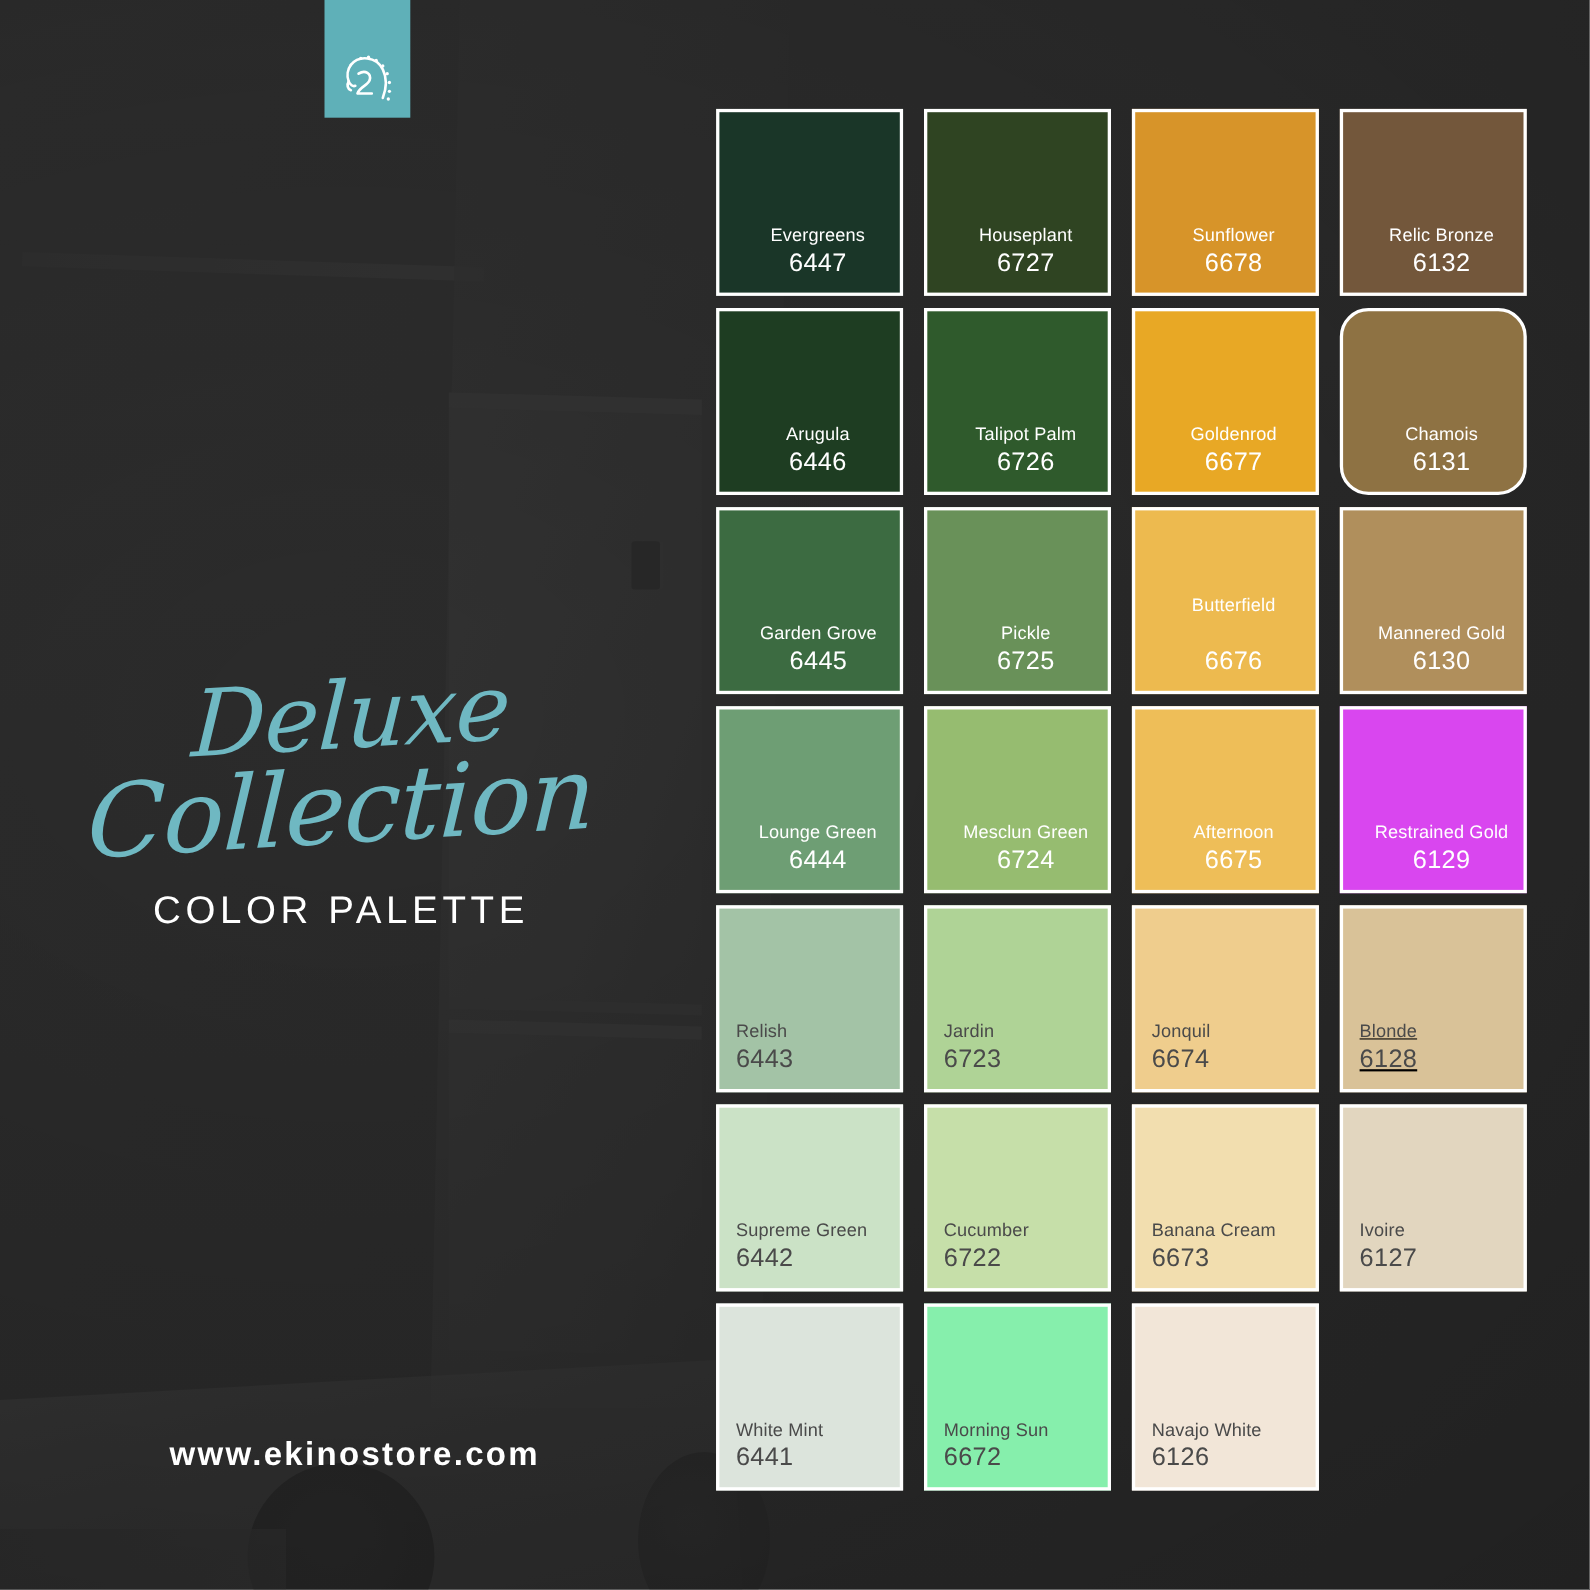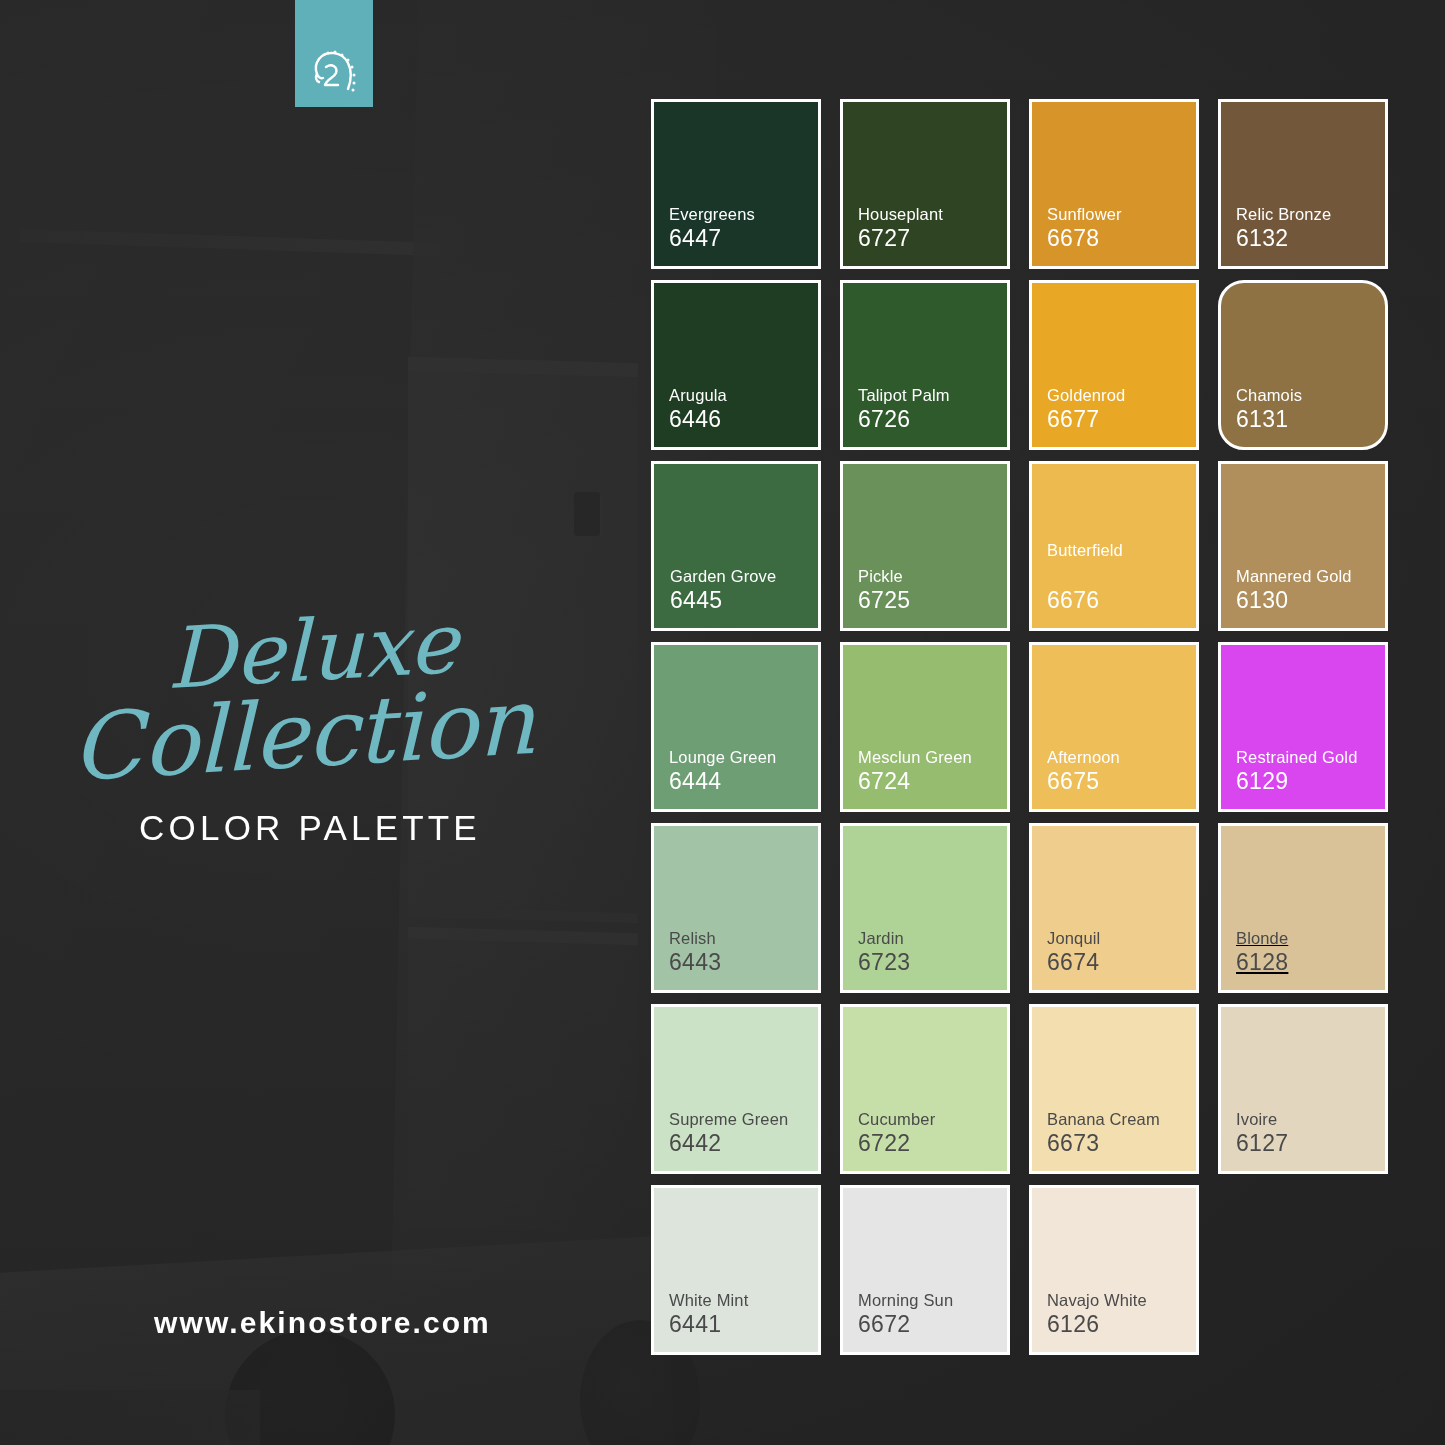--- a/index.html
+++ b/index.html
@@ -203,21 +203,21 @@
     font-weight: 400;
     letter-spacing: .15px;
   }
   .sw-code {
     font-size: 23px;
     line-height: 1.18;
     font-weight: 400;
     letter-spacing: .3px;
   }
   .swatch.light .sw-name,
-  .swatch.light .sw-code { color: #ffffff; }
+  .swatch.light .sw-code { color: #ffffff; text-align: center; }
   .swatch.dark .sw-name,
   .swatch.dark .sw-code { color: #4a4a4a; }
 </style>
 </head>
 <body>
 
 <div class="poster">
 
   <div class="bg-photo">
     <div class="bg-roofline"></div>
@@ -360,21 +360,21 @@
         <div class="sw-code">6673</div>
       </div>
       <div class="swatch dark" style="background: rgb(226, 214, 191);">
         <div class="sw-name">Ivoire</div>
         <div class="sw-code">6127</div>
       </div>
       <div class="swatch dark" style="background: rgb(220, 228, 220);">
         <div class="sw-name">White Mint</div>
         <div class="sw-code">6441</div>
       </div>
-      <div class="swatch dark" style="background: #e5e5e5;">
+      <div class="swatch dark" style="background: #86efac;">
         <div class="sw-name">Morning Sun</div>
         <div class="sw-code">6672</div>
       </div>
       <div class="swatch dark" style="background: rgb(242, 230, 216);">
         <div class="sw-name">Navajo White</div>
         <div class="sw-code">6126</div>
       </div>
     </div>
 
 </div>

